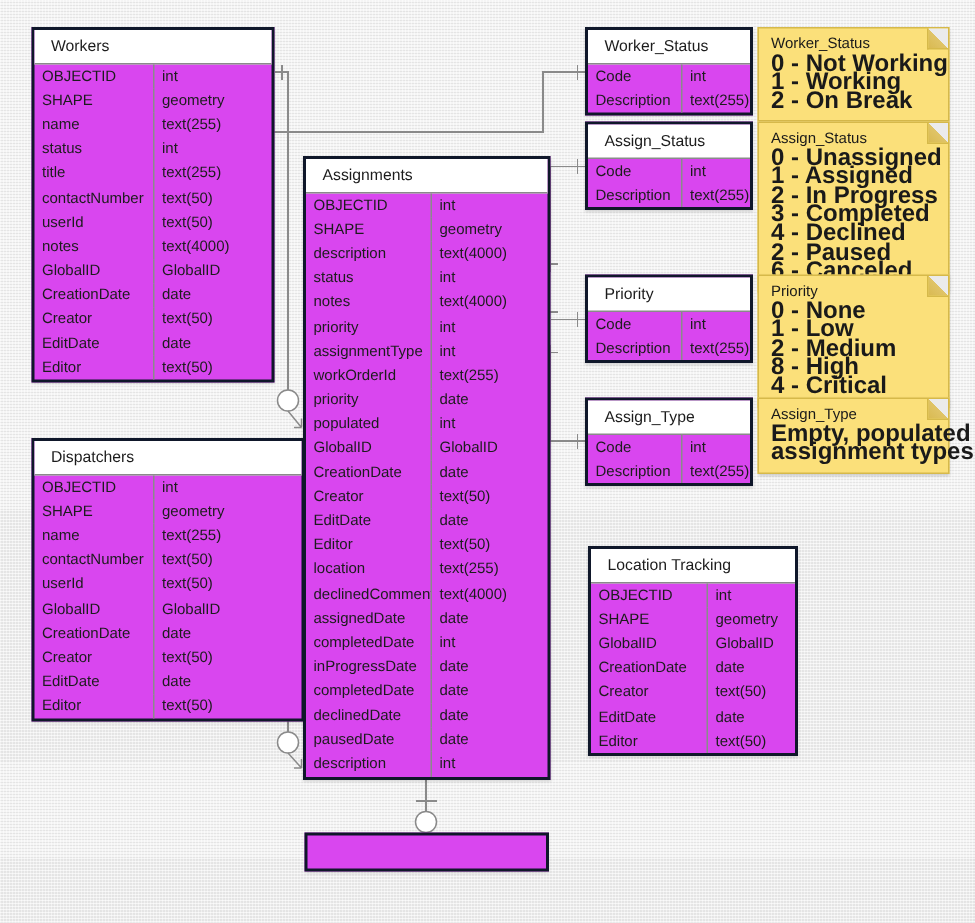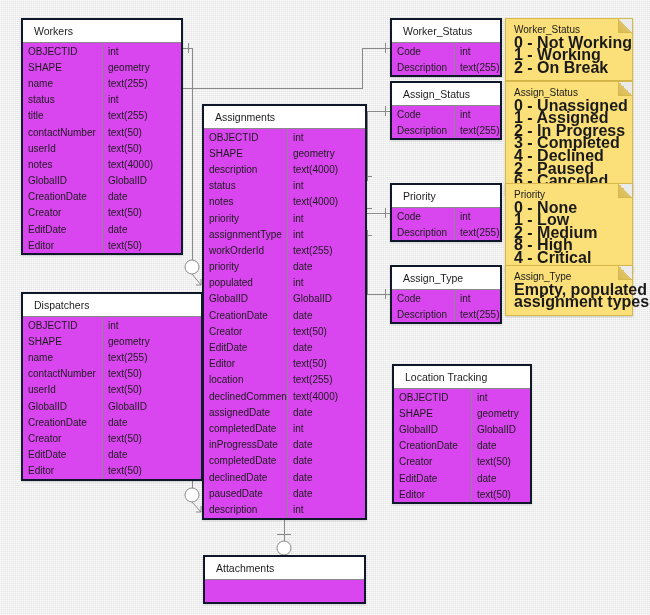--- a/index.html
+++ b/index.html
@@ -472,21 +472,20 @@
         <span class="attr-type">date</span>
       </div>
       <div class="attr-row">
         <span class="attr-name">Editor</span>
         <span class="attr-type">text(50)</span>
       </div>
     </div>
   </div>
 
   <div class="entity" style="left:203px; top:555px; width:163px;">
-    <div class="entity-title">Attachments</div>
     <div class="empty-body"></div>
   </div>
 
   <div class="note" style="left:505px; top:18px; width:128px;">
     <div class="note-title">Worker_Status</div>
     <div class="note-line">0 - Not Working</div>
     <div class="note-line">1 - Working</div>
     <div class="note-line">2 - On Break</div>
   </div>
 

